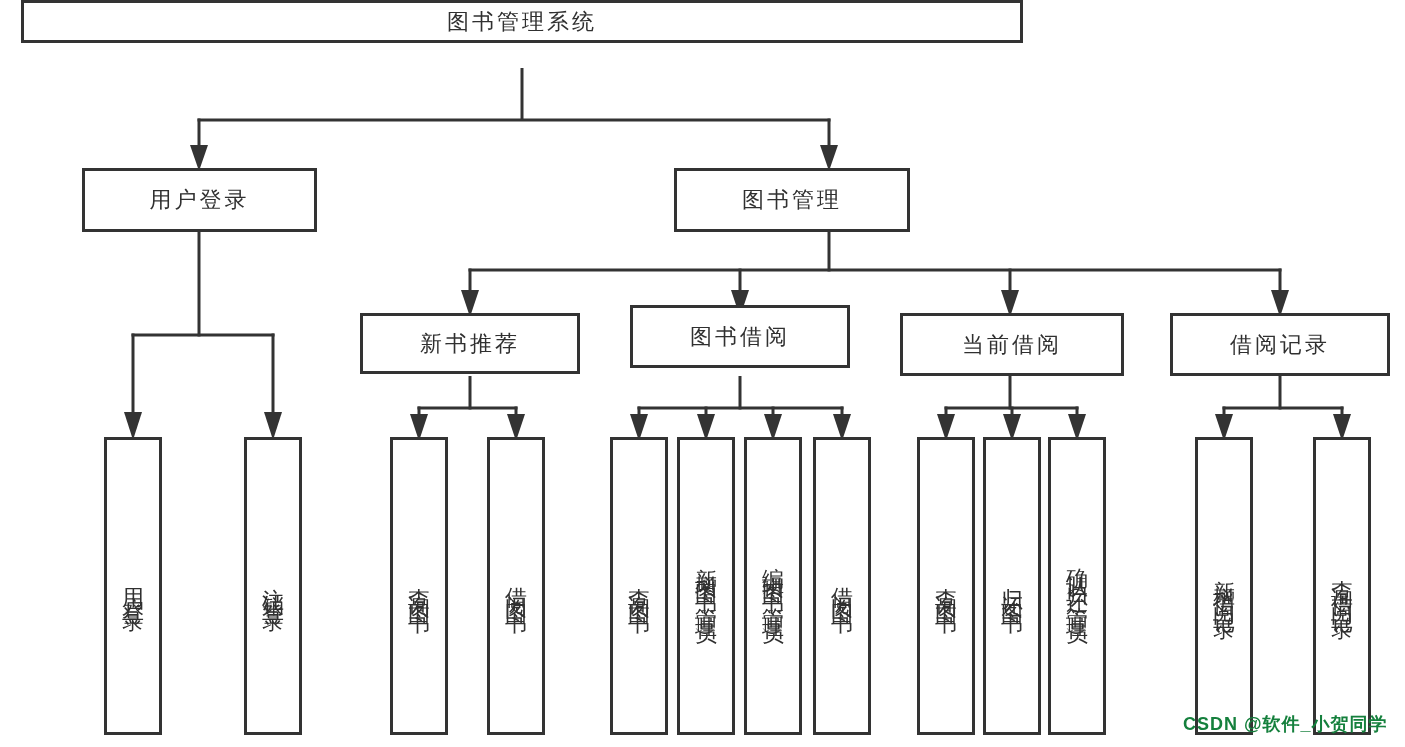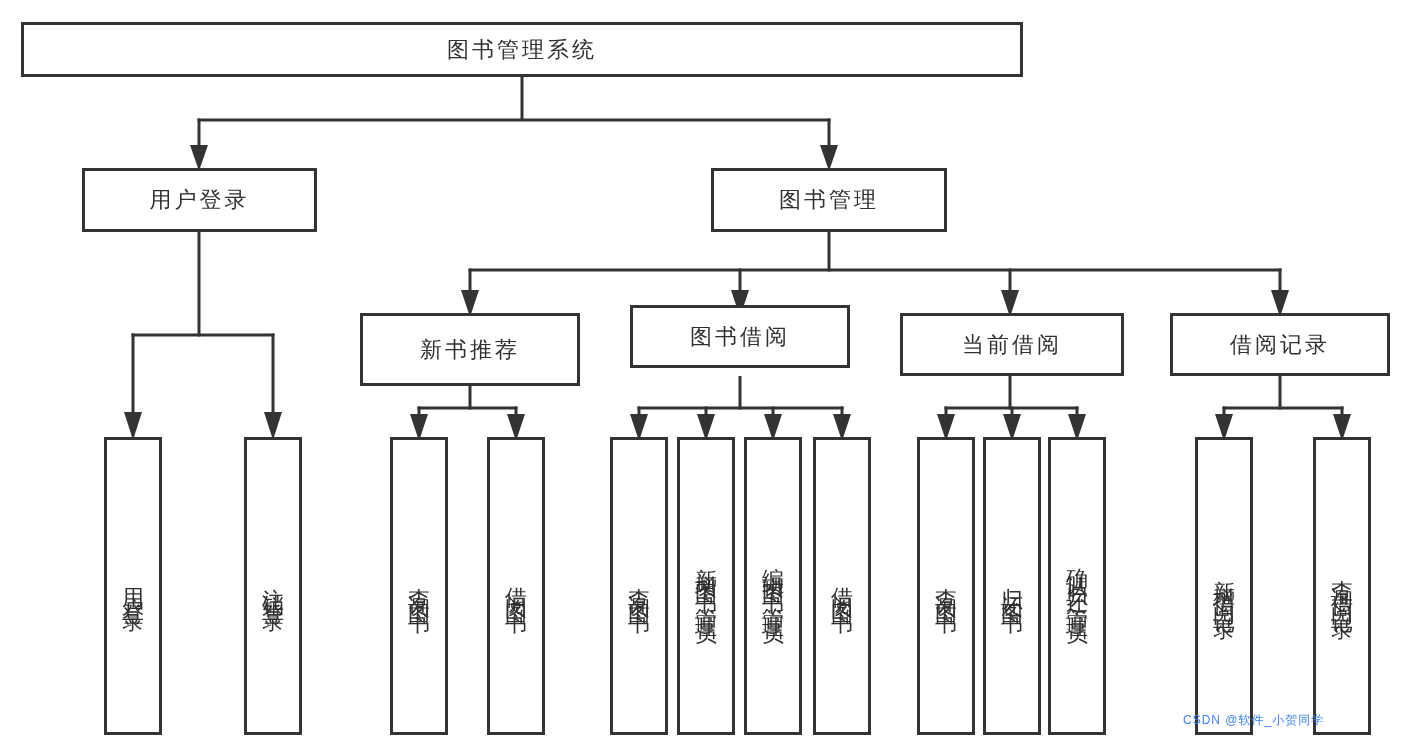--- a/index.html
+++ b/index.html
@@ -18,21 +18,21 @@
   .leaf .vlabel {
     writing-mode:vertical-rl; text-orientation:mixed;
     font-size:22px; letter-spacing:8px; line-height:1;
     color:#303030; white-space:nowrap;
   }
   svg.edges { position:absolute; left:0; top:0; width:1405px; height:747px; pointer-events:none; }
   svg.edges line { stroke:#333333; stroke-width:3; }
   svg.edges polygon { fill:#333333; stroke:none; }
   .watermark {
     position:absolute; left:1183px; top:712px;
-    font-size:12px; letter-spacing:1px; color:#3b82f6; white-space:nowrap;
+    font-size:18px; letter-spacing:1px; color:#15803d; white-space:nowrap;font-weight:bold;
   }
 </style>
 </head>
 <body>
 
 <div class="canvas">
 
   <svg class="edges" viewBox="0 0 1405 747">
     <g>
       <line x1="522" y1="68" x2="522" y2="121"></line>
@@ -101,32 +101,32 @@
     <g>
       <line x1="1280" y1="376" x2="1280" y2="409.5"></line>
       <line x1="1222.5" y1="408" x2="1343.5" y2="408"></line>
       <line x1="1224" y1="406.5" x2="1224" y2="416"></line>
       <polygon points="1215,414 1233,414 1224,441"></polygon>
       <line x1="1342" y1="406.5" x2="1342" y2="416"></line>
       <polygon points="1333,414 1351,414 1342,441"></polygon>
     </g>
   </svg>
 
-  <div class="box" style="left:21px; top:22px; width:1002px; height:55px;text-align:center;">
+  <div class="box" style="left:21px; top:0; width:1002px; height:43px;text-align:center;">
     <span class="hlabel">图书管理系统</span>
   </div>
 
   <div class="box" style="left:82px; top:168px; width:235px; height:64px;">
     <span class="hlabel">用户登录</span>
   </div>
-  <div class="box" style="left:711px; top:168px; width:236px; height:64px;">
+  <div class="box" style="left:674px; top:168px; width:236px; height:64px;">
     <span class="hlabel">图书管理</span>
   </div>
 
-  <div class="box" style="left:360px; top:313px; width:220px; height:73px;">
+  <div class="box" style="left:360px; top:313px; width:220px; height:61px;">
     <span class="hlabel">新书推荐</span>
   </div>
   <div class="box" style="left:630px; top:305px; width:220px; height:63px;">
     <span class="hlabel">图书借阅</span>
   </div>
   <div class="box" style="left:900px; top:313px; width:224px; height:63px;">
     <span class="hlabel">当前借阅</span>
   </div>
   <div class="box" style="left:1170px; top:313px; width:220px; height:63px;">
     <span class="hlabel">借阅记录</span>

